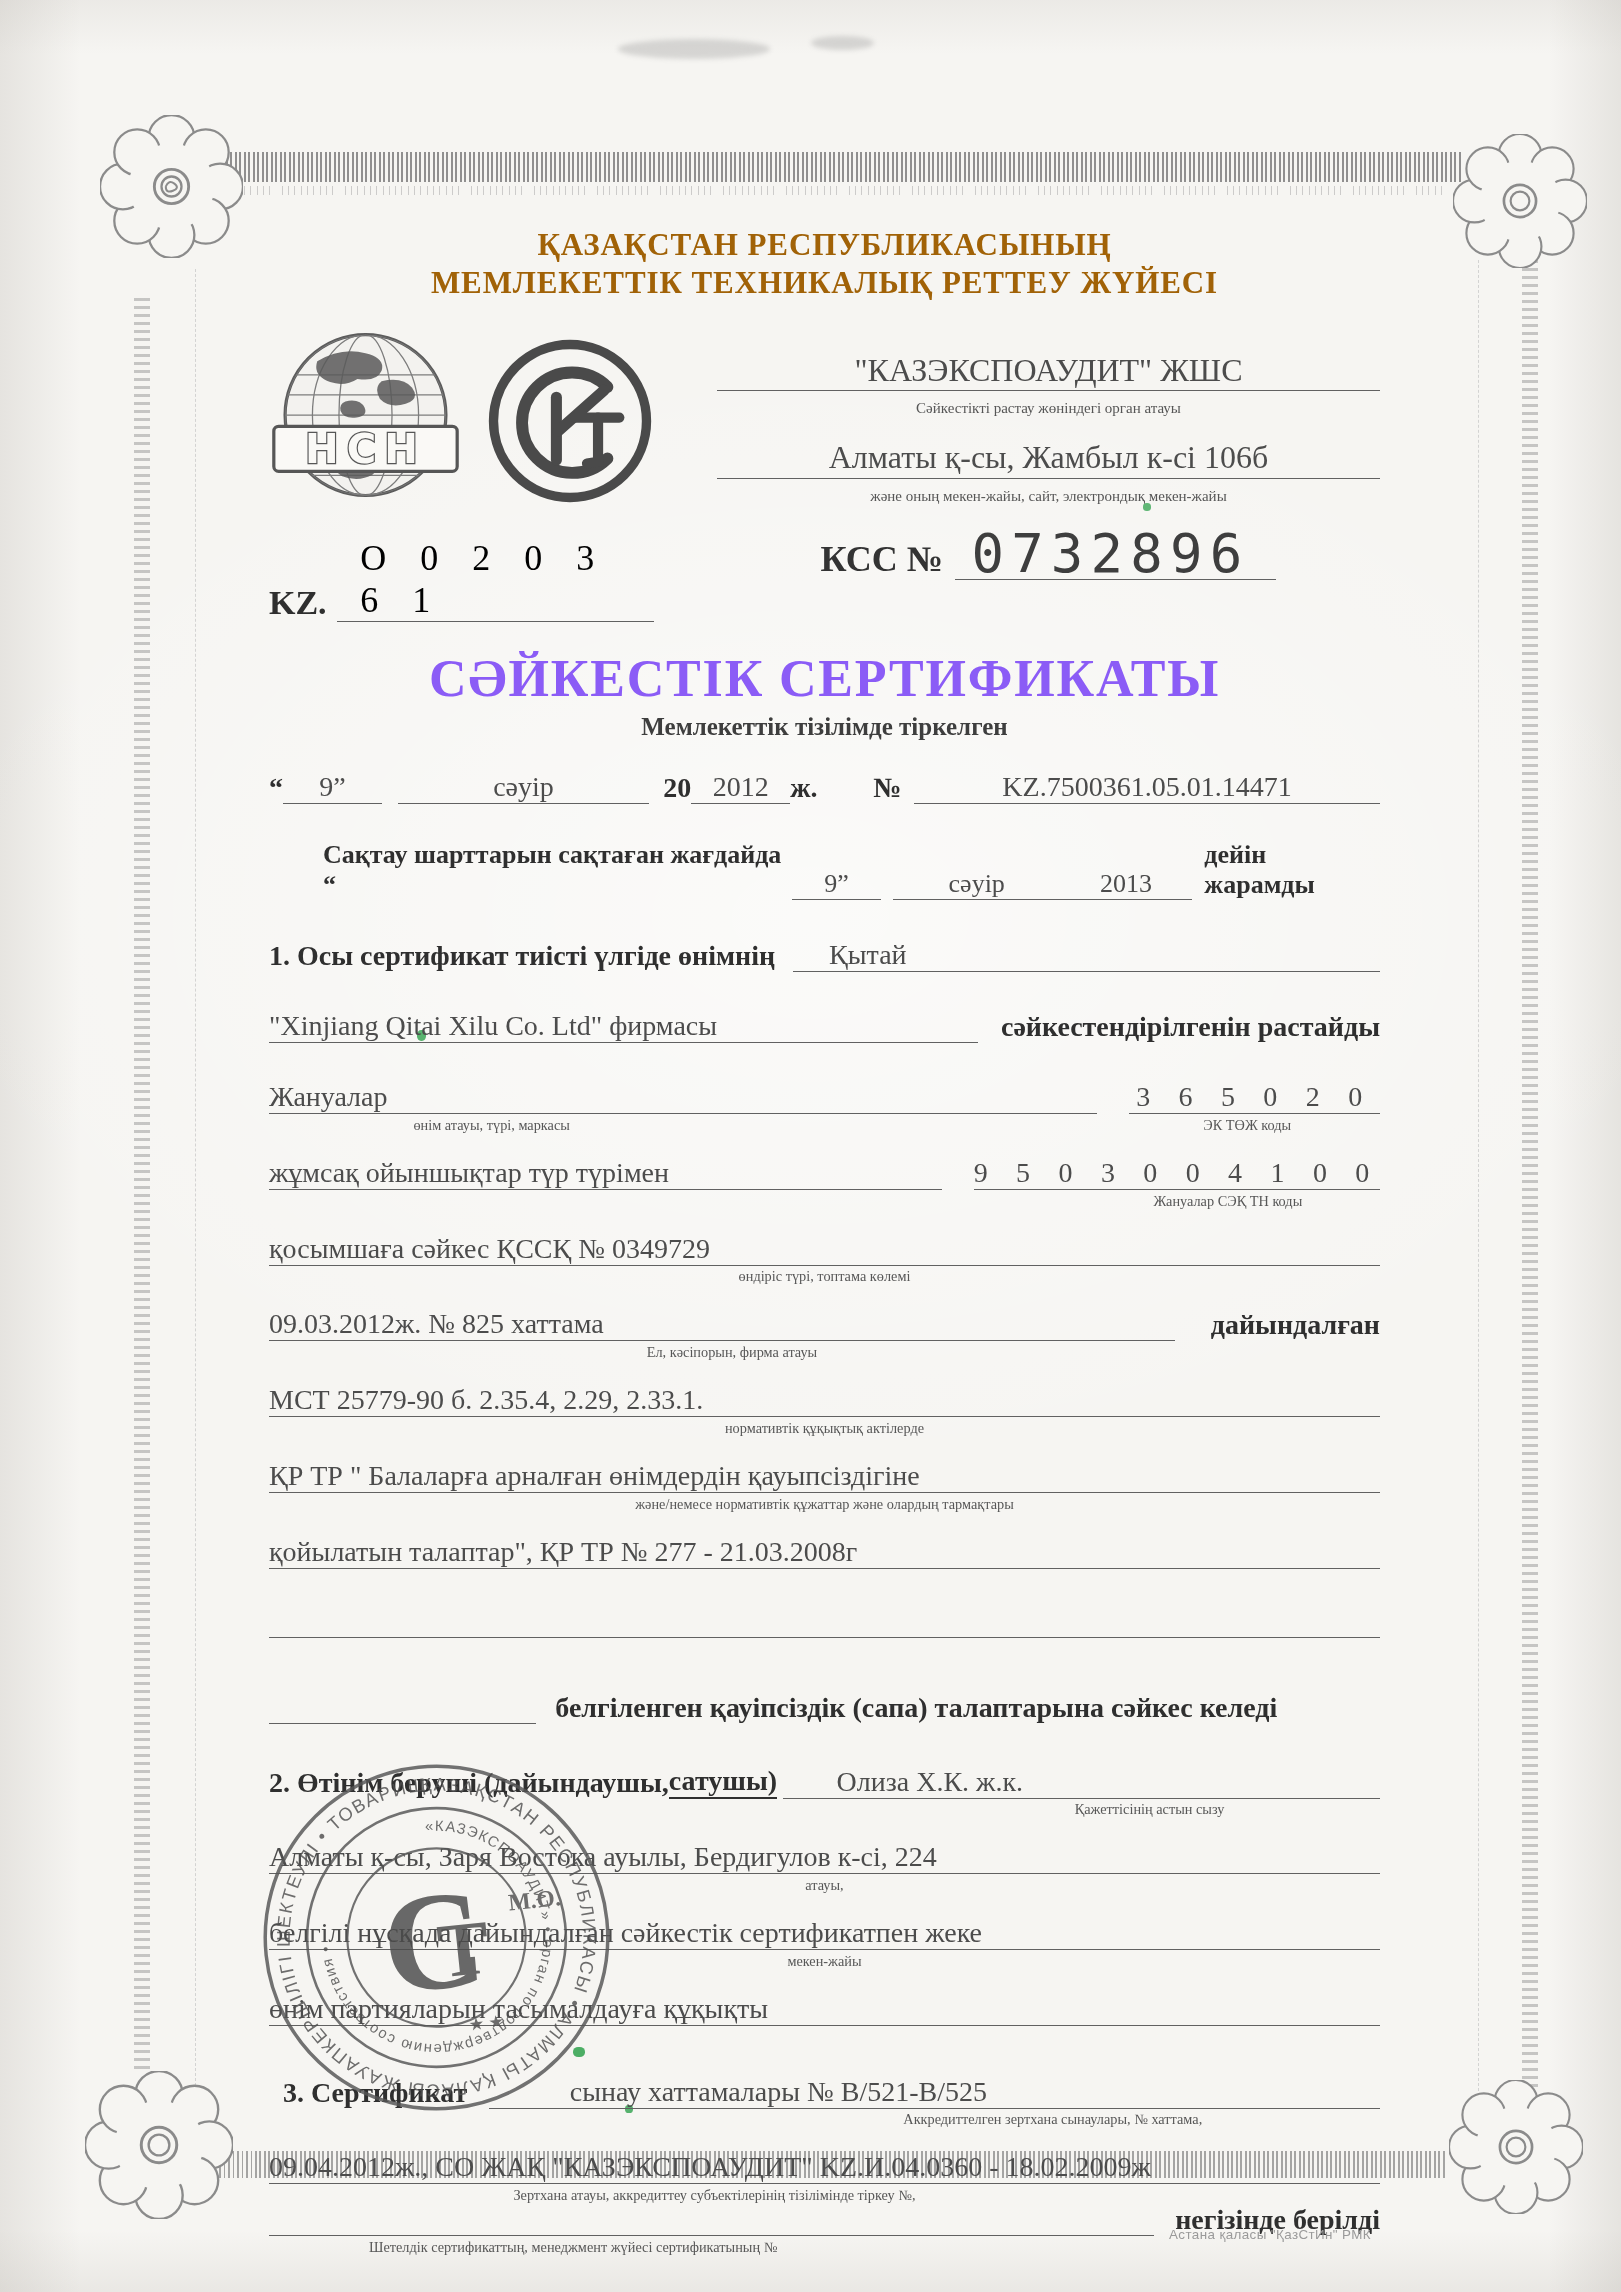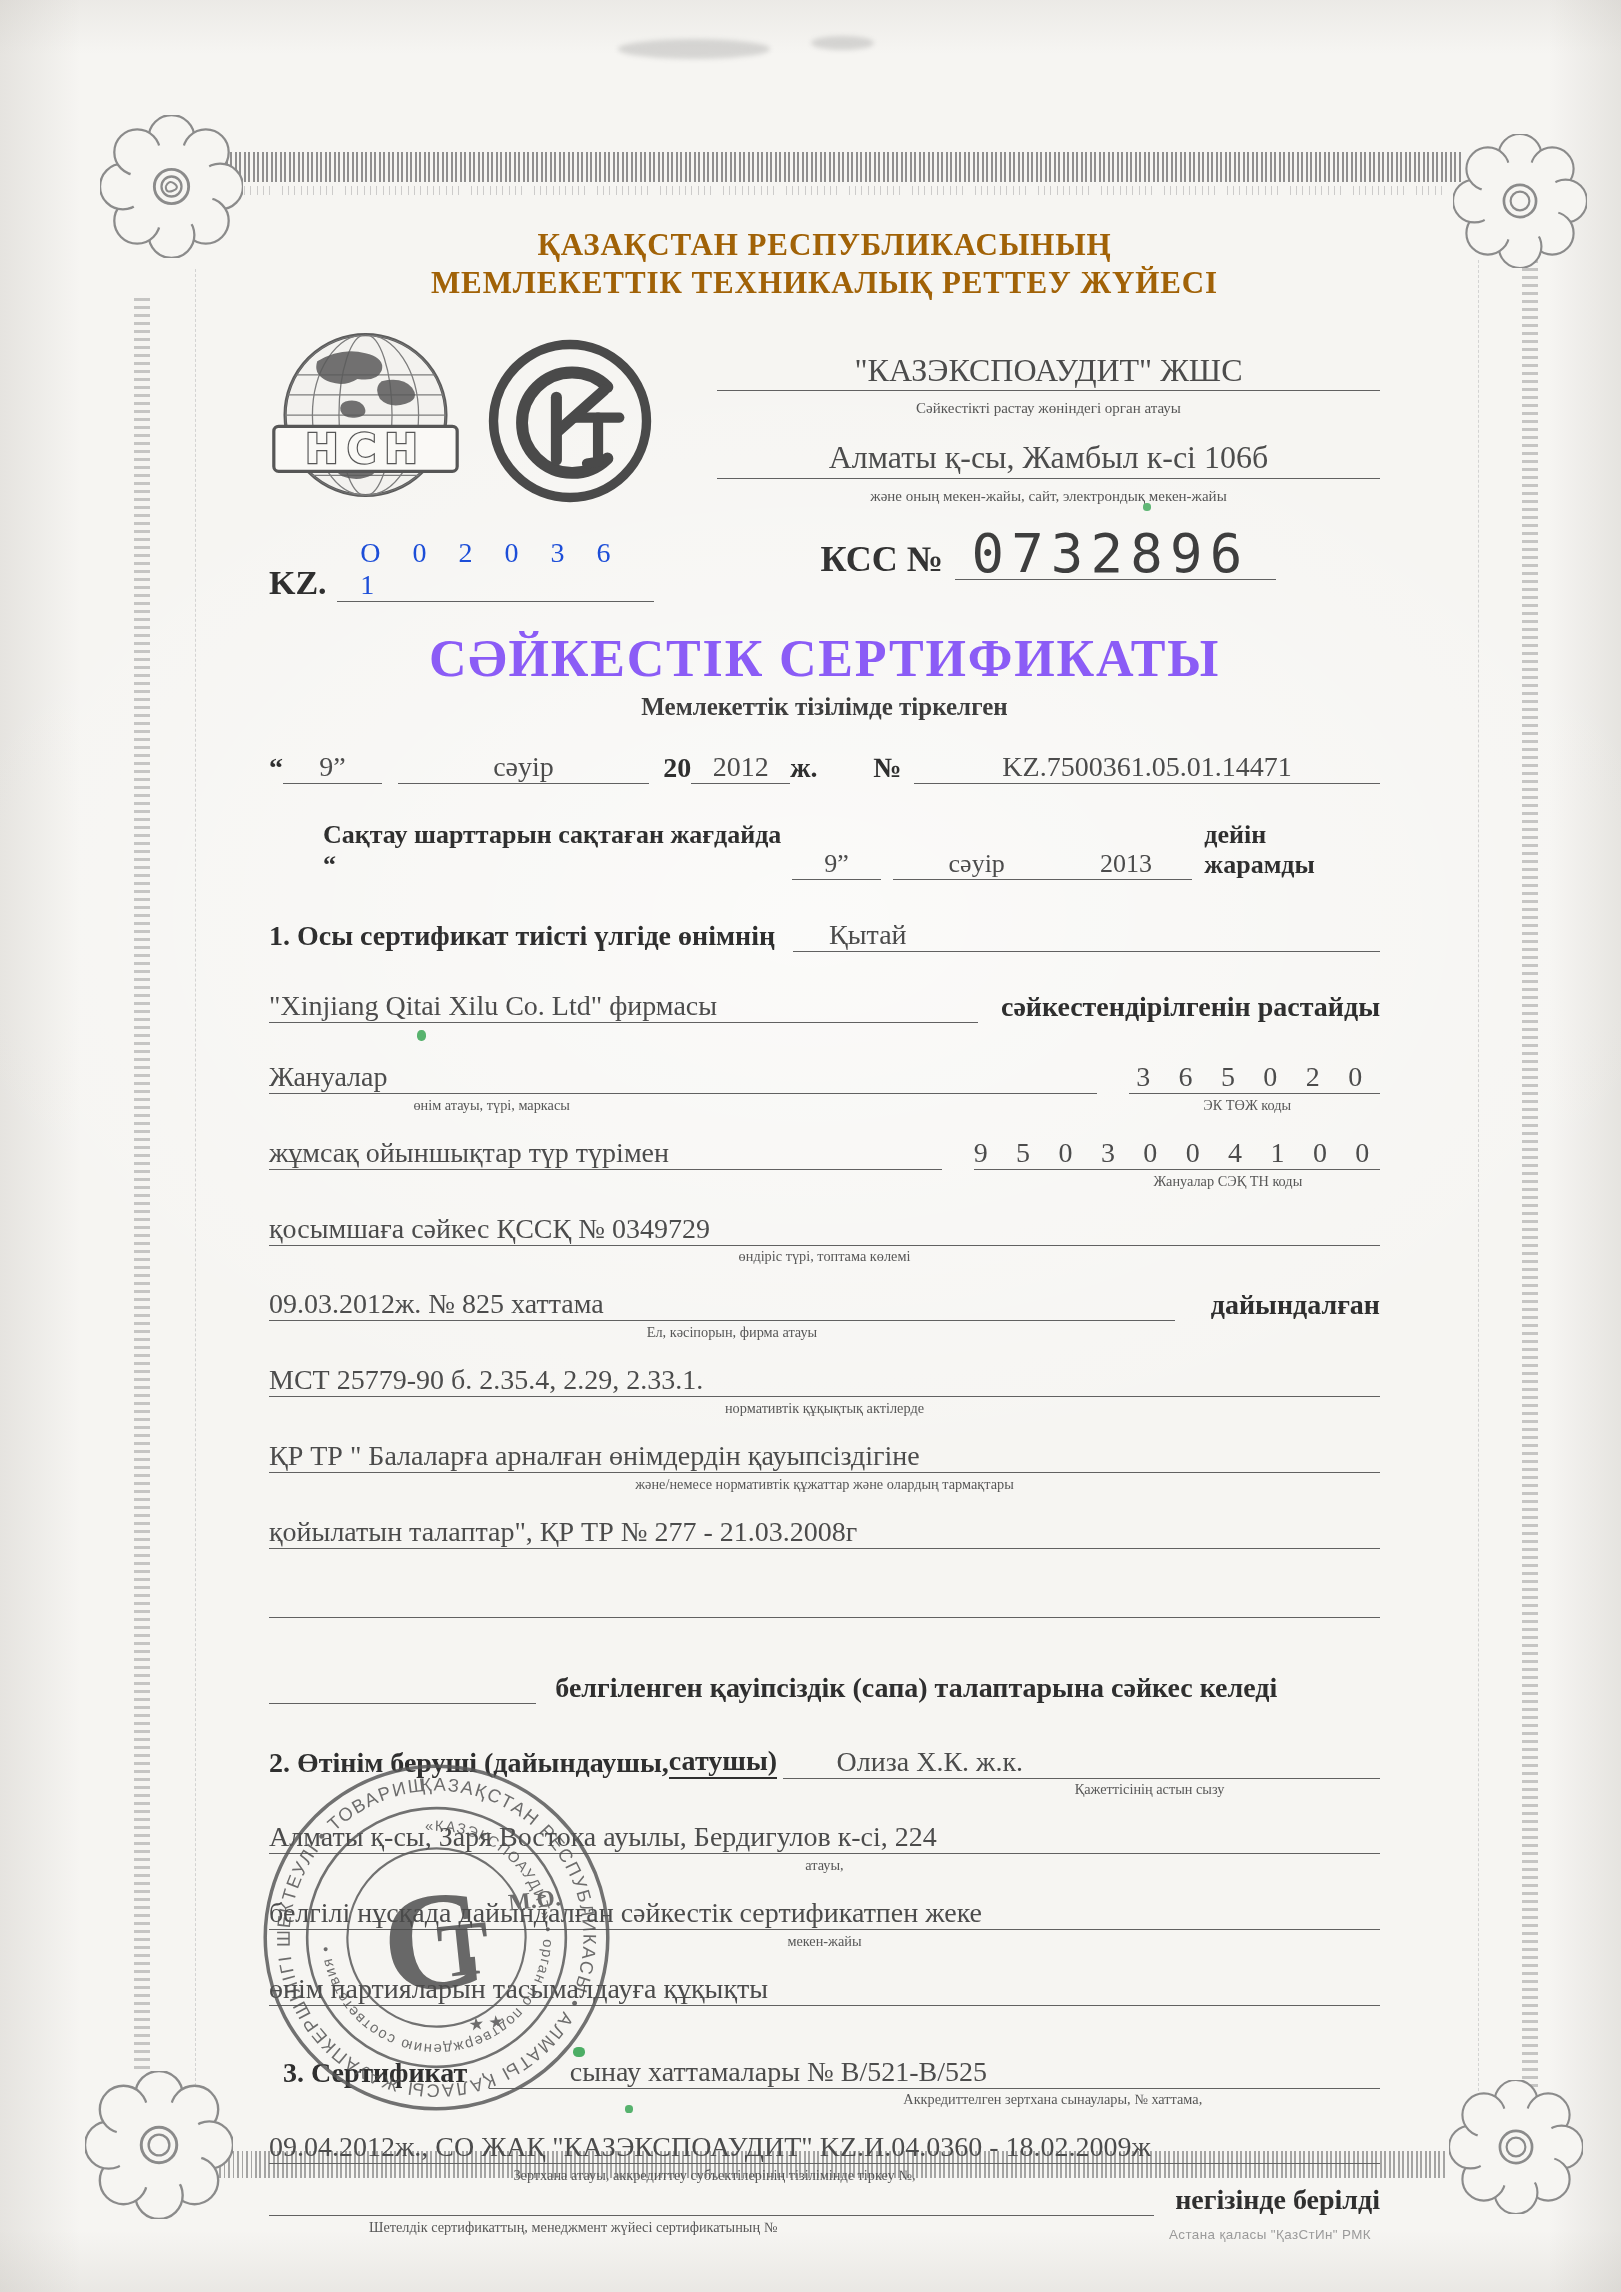--- a/index.html
+++ b/index.html
@@ -43,21 +43,21 @@
   .ofield{text-align:center;}
   .u{border-bottom:1.8px solid #616161;}
   .ofield .val{display:block;border-bottom:1.8px solid #616161;font-size:32px;color:#4c4c4c;padding-bottom:1.8px;}
   .ofield .cap{display:block;font-size:15px;color:#565656;margin-top:9px;}
   .kccrow{display:flex;align-items:flex-end;justify-content:center;margin-top:23px;}
   .kcclab{font-weight:bold;font-size:36px;color:#333;}
   .kccnum{font-family:"DejaVu Sans Mono",monospace;font-size:54px;letter-spacing:7.2px;color:#3e3e3e;
     border-bottom:1.8px solid #616161;margin-left:12.5px;padding:0 27px 0 16px;line-height:.95;}
   .kzrow{display:flex;align-items:flex-end;margin-top:-43px;width:385px;}
   .kzlab{font-weight:bold;font-size:34px;color:#2f2f2f;}
-  .kznum{font-size:28px;letter-spacing:12.5px;color:#1d4ed8;border-bottom:1.8px solid #616161;margin-left:10.7px;padding:0 23px;}
+  .kznum{font-size:36px;letter-spacing:12.5px;color:#000000;border-bottom:1.8px solid #616161;margin-left:10.7px;padding:0 23px;}
 
   .title{margin-top:27px;text-align:center;font-weight:bold;font-size:52px;letter-spacing:1.8px;color:#8b5cf6;}
   .subtitle{text-align:center;font-weight:bold;font-size:25px;color:#3e3e3e;margin-top:5.4px;}
 
   .row{display:flex;align-items:flex-end;font-size:28px;}
   .b{font-weight:bold;color:#2f2f2f;}
   .v{color:#4c4c4c;}
   .grow{flex:1;}
   .caprow{display:flex;font-size:14.3px;color:#575757;margin-top:2.7px;}
   .code{letter-spacing:10.7px;text-align:center;margin-left:32px;min-width:251px;}

